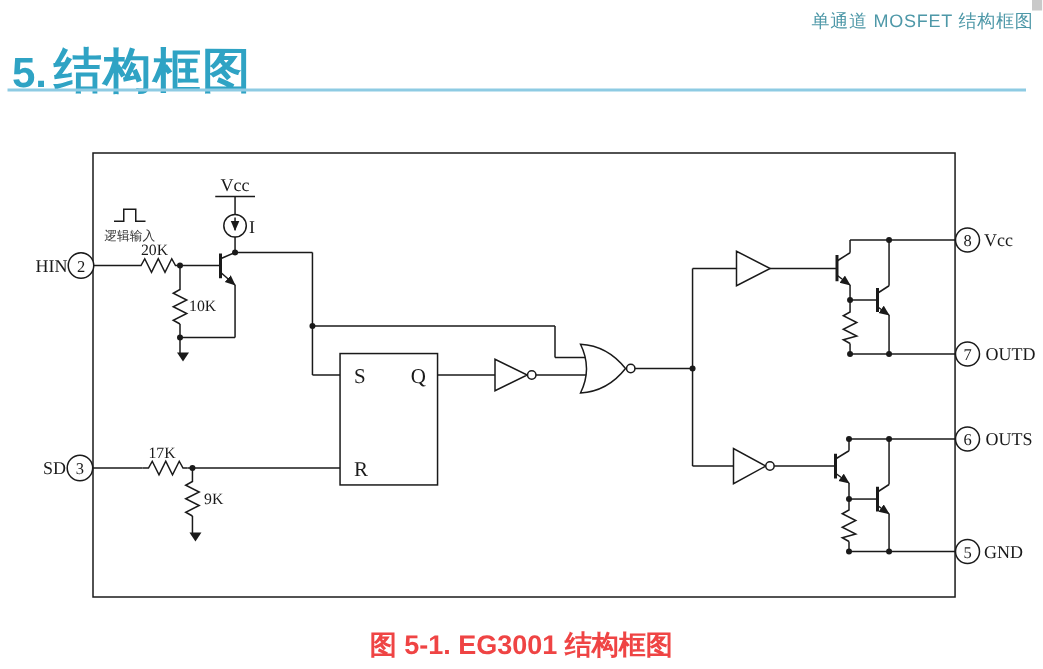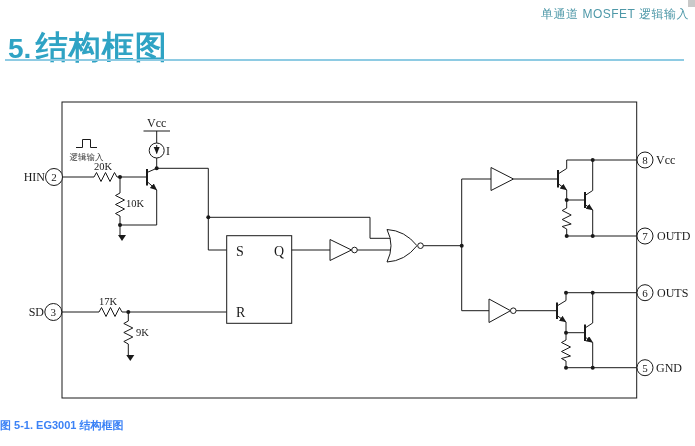--- a/index.html
+++ b/index.html
@@ -6,41 +6,41 @@
   .page{position:relative;width:695px;height:446px;background:#ffffff;overflow:hidden;
         font-family:"Liberation Sans",sans-serif;}
   .header-right{position:absolute;top:6px;right:6px;font-size:12px;letter-spacing:.5px;
         color:#4E98A8;font-family:"Liberation Sans",sans-serif;}
   .corner-artifact{position:absolute;top:0;right:0;width:7px;height:7px;background:#c9c9c9;}
   .section-heading{position:absolute;top:26px;left:8px;color:#2FA3C4;font-weight:bold;
         font-family:"Liberation Sans",sans-serif;}
   .section-heading .num{font-size:28px;}
   .section-heading .ttl{font-size:32px;letter-spacing:1px;}
   .heading-underline{position:absolute;top:59px;left:5px;width:679px;height:2px;background:#8ECBE3;}
-  .caption{position:absolute;top:418px;left:0;width:695px;
-        font-size:11px;font-weight:bold;color:#3b82f6;font-family:"Liberation Sans",sans-serif;}
+  .caption{position:absolute;top:418px;left:0;width:695px;text-align:center;
+        font-size:18px;font-weight:bold;color:#ef4444;font-family:"Liberation Sans",sans-serif;}
   svg.schematic{position:absolute;top:0;left:0;}
   svg .w{stroke:#1a1a1a;stroke-width:1;fill:none;}
   svg .bar{stroke:#1a1a1a;stroke-width:2;fill:none;}
   svg .shape{stroke:#1a1a1a;stroke-width:1;fill:#ffffff;}
   svg .dot{fill:#1a1a1a;stroke:none;}
   svg .lbl{fill:#1a1a1a;font-family:"Liberation Serif",serif;font-size:12px;}
   svg .lbl-sm{fill:#1a1a1a;font-family:"Liberation Serif",serif;font-size:10.5px;}
   svg .lbl-cn{fill:#333333;font-family:"Liberation Sans",sans-serif;font-size:8.5px;}
   svg .pin-num{fill:#1a1a1a;font-family:"Liberation Serif",serif;font-size:11px;text-anchor:middle;}
   svg .latch-lbl{fill:#1a1a1a;font-family:"Liberation Serif",serif;font-size:14px;}
 </style>
 </head>
 <body>
 
 <div class="page">
 
   <div class="corner-artifact"></div>
 
-  <div class="header-right">单通道 MOSFET 逻辑输入</div>
+  <div class="header-right">单通道 MOSFET 结构框图</div>
 
   <div class="section-heading">
     <span class="num">5.</span>
     <span class="ttl">结构框图</span>
   </div>
   <div class="heading-underline"></div>
 
   <svg class="schematic" width="695" height="446" viewBox="0 0 695 446">
     <defs>
       <marker id="arr" markerWidth="9" markerHeight="8" refX="6.5" refY="3" orient="auto">

